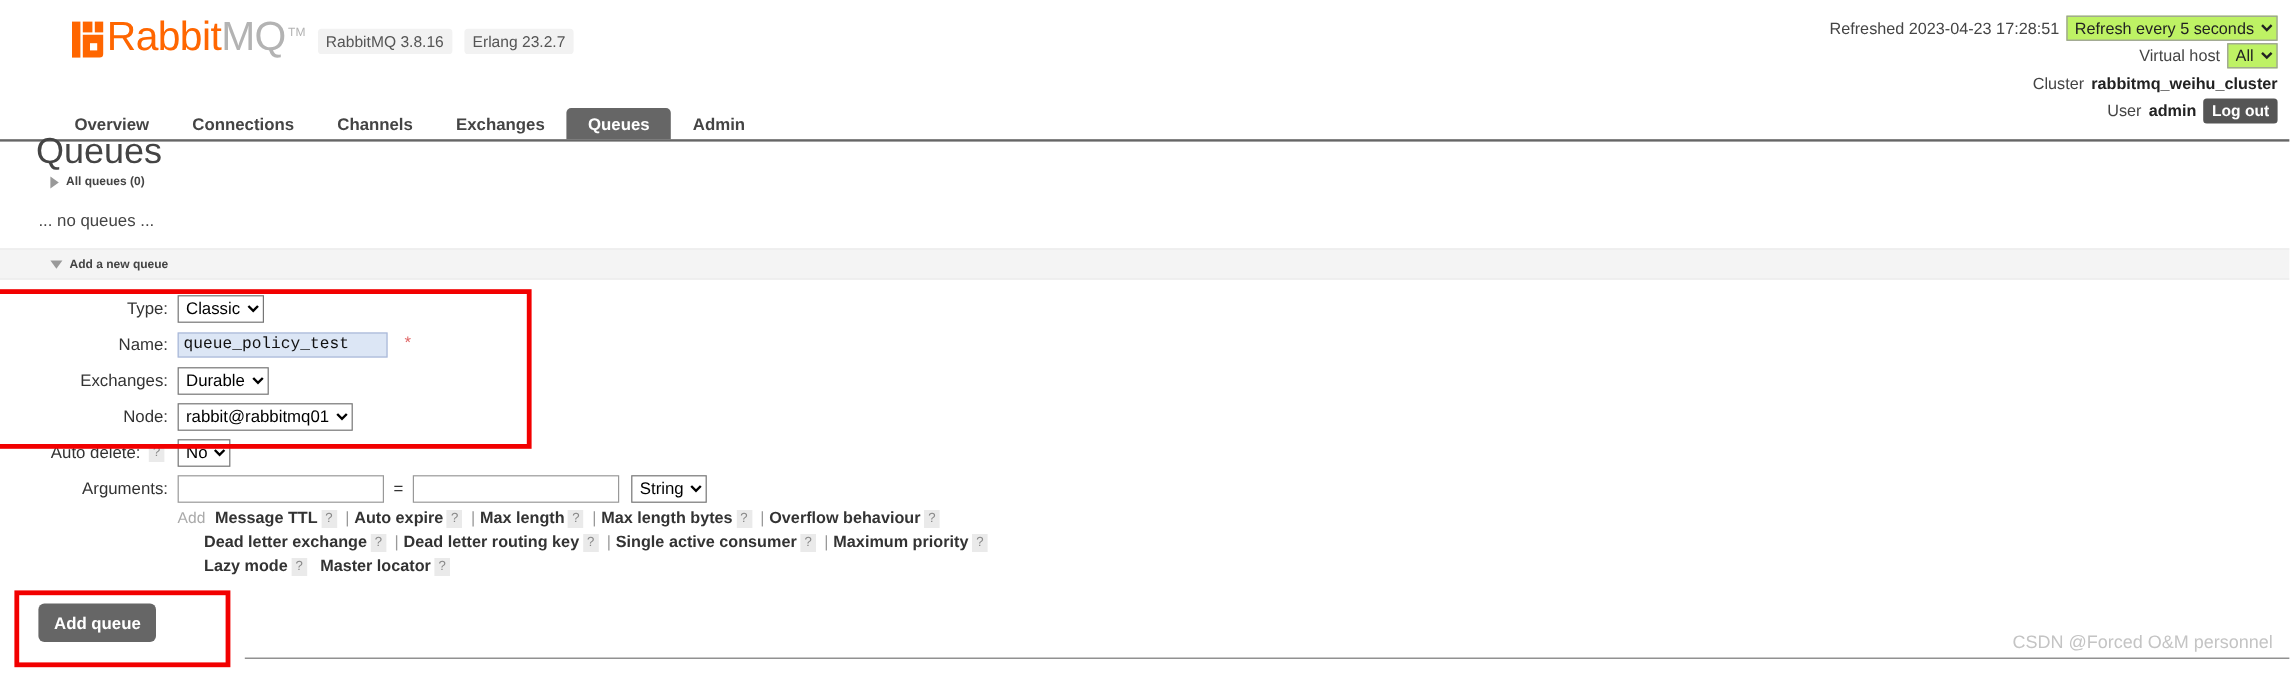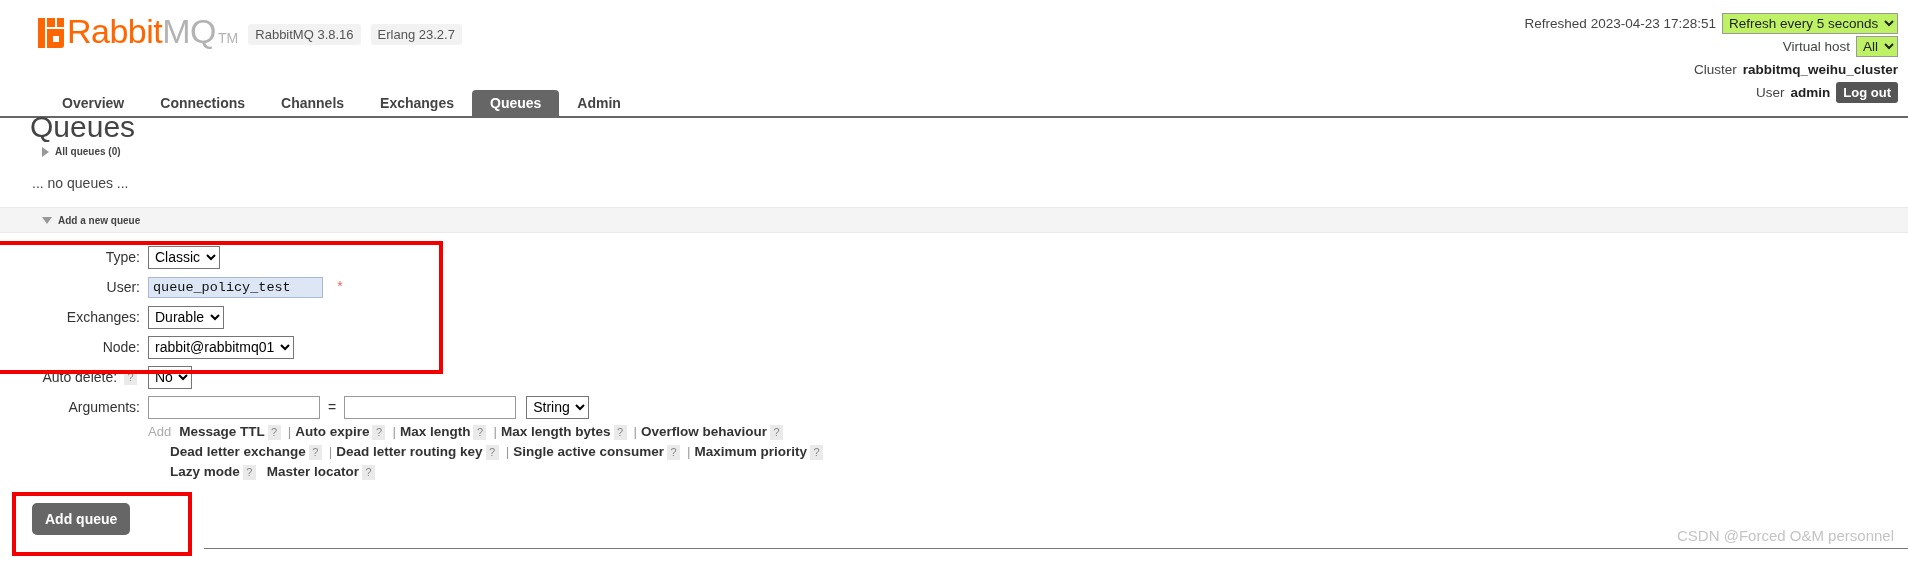--- a/index.html
+++ b/index.html
@@ -15,21 +15,21 @@
     color: #333333;
   }
 
   
   #header {
     position: relative;
     height: 68px;
   }
   #logo-block {
     position: absolute;
-    left: 38px; top: 14px;
+    left: 60px; top: 14px;
     display: flex;
     align-items: flex-end;
   }
   #logo-mark {
     width: 26px; height: 30px;
     position: relative;
     margin-right: 3px;
   }
   #logo-mark .bar {
     position: absolute;
@@ -48,24 +48,24 @@
     letter-spacing: -0.5px;
   }
   #logo-mq {
     font-size: 34px;
     line-height: 34px;
     color: #b3b3b3;
     font-weight: 300;
     letter-spacing: -0.5px;
   }
   #logo-tm {
-    font-size: 14px;
+    font-size: 10px;
     color: #b3b3b3;
     margin-left: 2px;
-    margin-bottom: 2px;
+    margin-bottom: 15px;
   }
   .version-badge {
     display: inline-block;
     background: #f2f2f2;
     color: #555;
     font-size: 13px;
     padding: 3px 7px;
     border-radius: 3px;
     margin-left: 10px;
     margin-bottom: 3px;
@@ -413,21 +413,21 @@
     <div class="form-row">
       <div class="form-label">Type:</div>
       <div class="field">
         <select>
           <option>Classic</option>
         </select>
       </div>
     </div>
 
     <div class="form-row">
-      <div class="form-label">User:</div>
+      <div class="form-label">Name:</div>
       <div class="field">
         <input type="text" style="width: 175px;" value="queue_policy_test">
         <span class="req-star">*</span>
       </div>
     </div>
 
     <div class="form-row">
       <div class="form-label">Exchanges:</div>
       <div class="field">
         <select>

